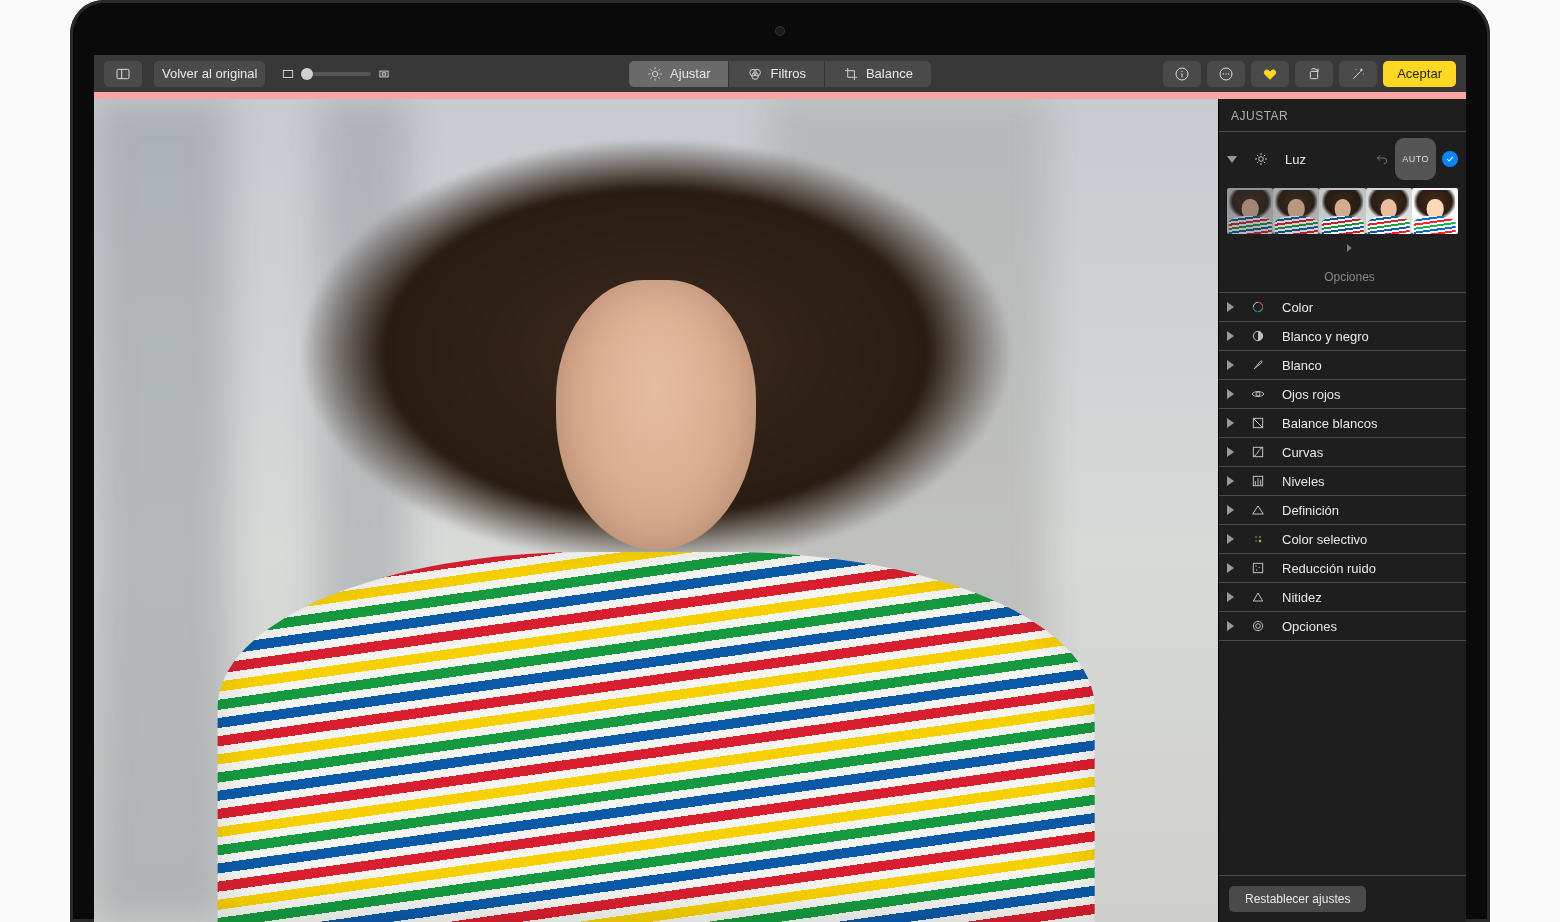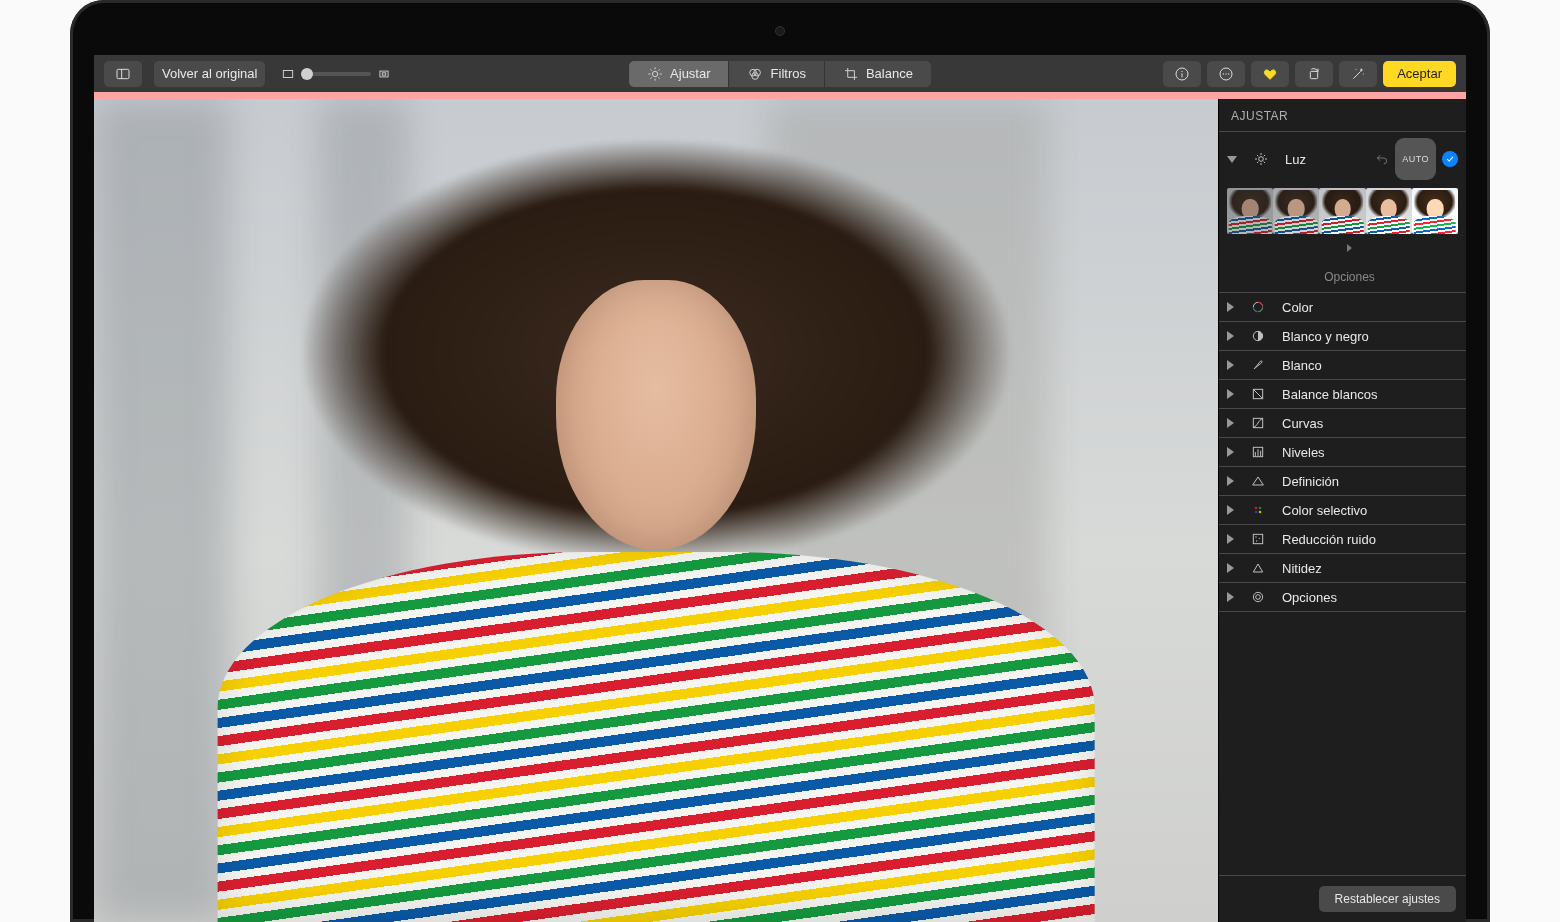--- a/index.html
+++ b/index.html
@@ -325,21 +325,21 @@
     cursor: pointer;
     flex-direction: column;
   }
   .opciones-row .disclosure.right { border-left-color: #777; border-width: 4px 0 4px 5px; }
   .opciones-label { color: var(--text-dim); font-size: 12px; }
   
   .sb-scroll { flex: 1; overflow: auto; }
   .sb-footer {
     padding: 10px;
     display: flex;
-    justify-content: flex-end;
+    justify-content: flex-start;
     border-top: 1px solid var(--border);
   }
   .reset-btn {
     height: 26px;
     padding: 0 16px;
     background: var(--bg-button);
     color: var(--text-light);
     border: none;
     border-radius: 5px;
     font-size: 12px;
@@ -568,20 +568,32 @@
                     </svg>
                   </span>
               <span class="sb-label">Blanco</span>
             </div>
               </div>
             <div class="sb-section">
                 <div class="sb-row">
               <span class="disclosure right"></span>
               <span class="sb-icon">
                     <svg viewBox="0 0 24 24">
+                      <path d="M3 12 C6 7 18 7 21 12 C18 17 6 17 3 12 Z" class="stroke"></path>
+                      <circle cx="12" cy="12" r="3" class="stroke"></circle>
+                    </svg>
+                  </span>
+              <span class="sb-label">Ojos rojos</span>
+            </div>
+              </div>
+            <div class="sb-section">
+                <div class="sb-row">
+              <span class="disclosure right"></span>
+              <span class="sb-icon">
+                    <svg viewBox="0 0 24 24">
                       <rect x="5" y="5" width="14" height="14" class="stroke"></rect>
                       <path d="M5 5 L19 19" class="stroke"></path>
                     </svg>
                   </span>
               <span class="sb-label">Balance blancos</span>
             </div>
               </div>
             <div class="sb-section">
                 <div class="sb-row">
               <span class="disclosure right"></span>

